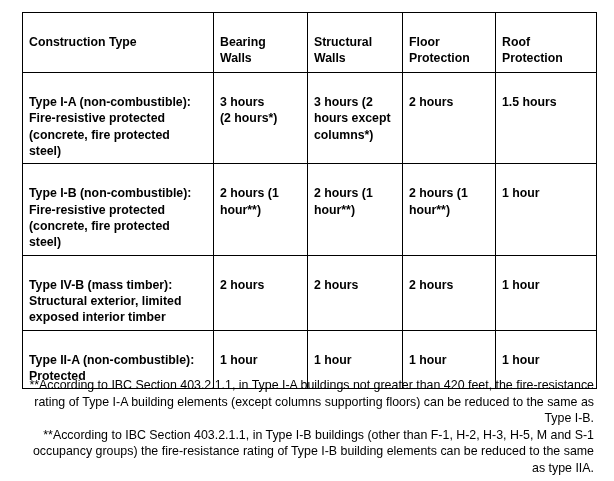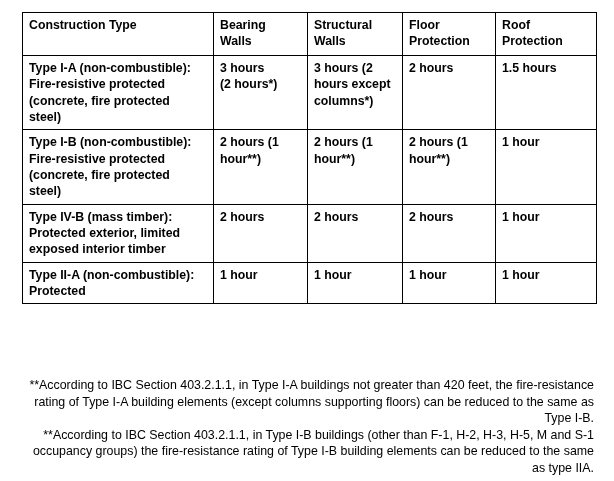--- a/index.html
+++ b/index.html
@@ -43,21 +43,21 @@
   table.ratings col.c-bw    { width: 94px; }
   table.ratings col.c-sf    { width: 95px; }
   table.ratings col.c-fp    { width: 93px; }
   table.ratings col.c-rp    { width: 101px; }
 
   table.ratings th,
   table.ratings td {
     border: 1px solid #000000;
     vertical-align: top;
     text-align: left;
-    padding: 4px 5px 4px 6px;
+    padding: 21px 5px 4px 6px;
     font-size: 12.3px;
     line-height: 1.33;
   }
 
   table.ratings th {
     font-weight: bold;
     height: 34px;
   }
 
   table.ratings td {
@@ -165,21 +165,21 @@
           <td>
             <span class="cell-line">2 hours (1</span>
             <span class="cell-line">hour**)</span>
           </td>
           <td>1 hour</td>
         </tr>
 
         <tr class="row-h-3">
           <td>
             <span class="cell-line">Type IV-B (mass timber):</span>
-            <span class="cell-line">Protected exterior, limited</span>
+            <span class="cell-line">Structural exterior, limited</span>
             <span class="cell-line">exposed interior timber</span>
           </td>
           <td>2 hours</td>
           <td>2 hours</td>
           <td>2 hours</td>
           <td>1 hour</td>
         </tr>
 
         <tr class="row-h-2">
           <td>

